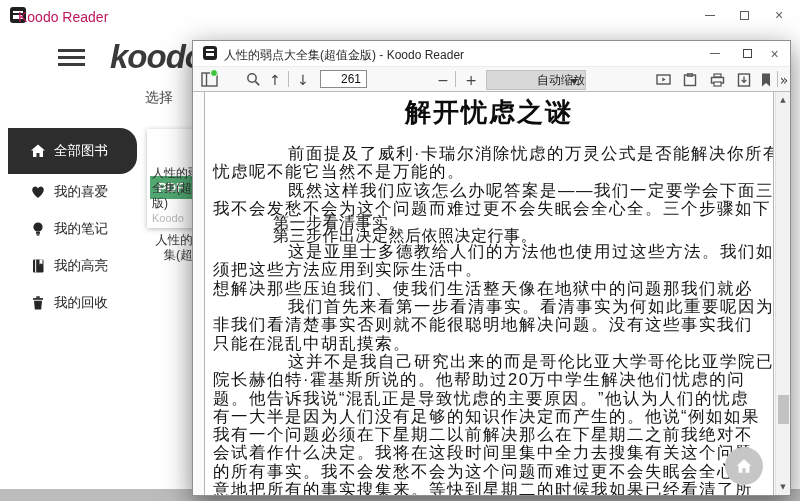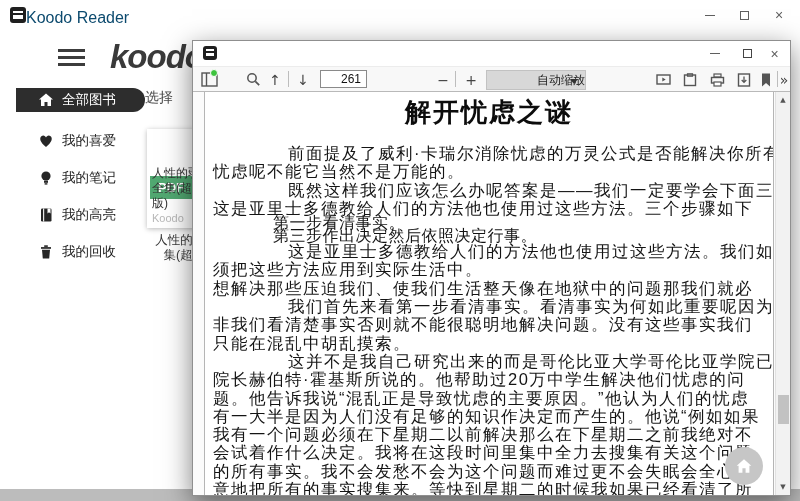--- a/index.html
+++ b/index.html
@@ -9,31 +9,31 @@
     background:#ddd; font-family:"Liberation Sans", sans-serif;
     -webkit-font-smoothing:antialiased;
   }
 
   
   .mw { position:absolute; left:0; top:0; width:800px; height:489px; background:#fff; }
   .mw-titlebar { position:absolute; left:0; top:0; width:800px; height:30px; background:#fff; }
   .app-icon { position:absolute; width:16px; height:16px; background:#1f1f1f; border-radius:3px; }
   .app-icon::before { content:""; position:absolute; left:3px; top:4px; width:10px; height:2px; background:#fff; }
   .app-icon::after  { content:""; position:absolute; left:3px; top:8px; width:10px; height:4px; background:#fff; }
-  .mw-title { position:absolute; left:26px; top:9px; font-size:16px; color:#0c4a6e; }
+  .mw-title { position:absolute; left:18px; top:9px; font-size:14px; color:#be185d; }
   .winctl { position:absolute; top:0; height:30px; width:34px; display:flex; align-items:center; justify-content:center; color:#5f5f5f; }
   .ctl-min-bar { width:10px; height:1px; background:#5f5f5f; }
   .ctl-max-box { width:9px; height:9px; border:1px solid #5f5f5f; }
   .ctl-x { font-size:14px; line-height:14px; color:#5f5f5f; }
 
   .hamburger { position:absolute; left:58px; top:49px; width:27px; height:17px; cursor:pointer; }
   .hamburger span { display:block; width:27px; height:3px; background:#3c3c3c; margin-bottom:4px; }
   .logo { position:absolute; left:110px; top:38px; font-size:33px; font-weight:bold; font-style:italic; letter-spacing:-1px; color:#3a3a3a; }
 
-  .side-item { position:absolute; left:16px; width:129px; height:24px; display:flex; align-items:center; cursor:pointer; }
+  .side-item { position:absolute; left:8px; width:129px; height:46px; display:flex; align-items:center; cursor:pointer;margin-top:40px; }
   .side-item.active { background:#2d2d2d; border-radius:0 17px 17px 0; color:#fff; }
   .side-ico { position:absolute; left:22px; width:16px; height:16px; }
   .side-ico svg { display:block; }
   .side-label { position:absolute; left:46px; font-size:13.5px; color:#1e1e1e; white-space:nowrap; }
   .side-item.active .side-label { color:#fff; }
 
   .select-label { position:absolute; left:145px; top:89px; font-size:14px; color:#4a4a4a; cursor:pointer; }
 
   .book-card { position:absolute; left:147px; top:129px; width:104px; height:99px; background:#fff;
                box-shadow:0 1px 5px rgba(0,0,0,.28); }
@@ -184,20 +184,21 @@
         <div>集(超值金版)</div>
       </div>
   </div>
 
   <div class="taskbar"></div>
 
   <div class="rw">
 
     <div class="rw-titlebar">
       <span class="app-icon rw-icon"></span>
+      <span class="rw-title">人性的弱点大全集(超值金版) - Koodo Reader</span>
       <span class="rw-ctl" style="left:506px;">
           <span class="ctl-min-bar"></span>
         </span>
       <span class="rw-ctl" style="left:539px;">
           <span class="ctl-max-box"></span>
         </span>
       <span class="rw-ctl" style="left:566px;">
           <span class="ctl-x">×</span>
         </span>
     </div>
@@ -263,21 +264,21 @@
     </div>
 
     <div class="viewer">
       <div class="pdf-page">
         <div class="pg-title">解开忧虑之谜</div>
         <div class="pbody">
 
         <div class="ln p">前面提及了威利·卡瑞尔消除忧虑的万灵公式是否能解决你所有的</div>
             <div class="ln n">忧虑呢不能它当然不是万能的。</div>
             <div class="ln p">既然这样我们应该怎么办呢答案是——我们一定要学会下面三个</div>
-            <div class="ln n">这是亚里士多德教给人们的方法他也使用过这些方法。三个步骤如下</div>
+            <div class="ln n">我不会发愁不会为这个问题而难过更不会失眠会全心全。三个步骤如下</div>
             <div class="ln s">第一步看清事实。</div>
             <div class="ln s">第三步作出决定然后依照决定行事。</div>
             <div class="ln p">这是亚里士多德教给人们的方法他也使用过这些方法。我们如果</div>
             <div class="ln n">须把这些方法应用到实际生活中。</div>
             <div class="ln n">想解决那些压迫我们、使我们生活整天像在地狱中的问题那我们就必</div>
             <div class="ln p">我们首先来看第一步看清事实。看清事实为何如此重要呢因为除</div>
             <div class="ln n">非我们看清楚事实否则就不能很聪明地解决问题。没有这些事实我们</div>
             <div class="ln n">只能在混乱中胡乱摸索。</div>
             <div class="ln p">这并不是我自己研究出来的而是哥伦比亚大学哥伦比亚学院已故</div>
             <div class="ln n">院长赫伯特·霍基斯所说的。他帮助过20万中学生解决他们忧虑的问</div>

